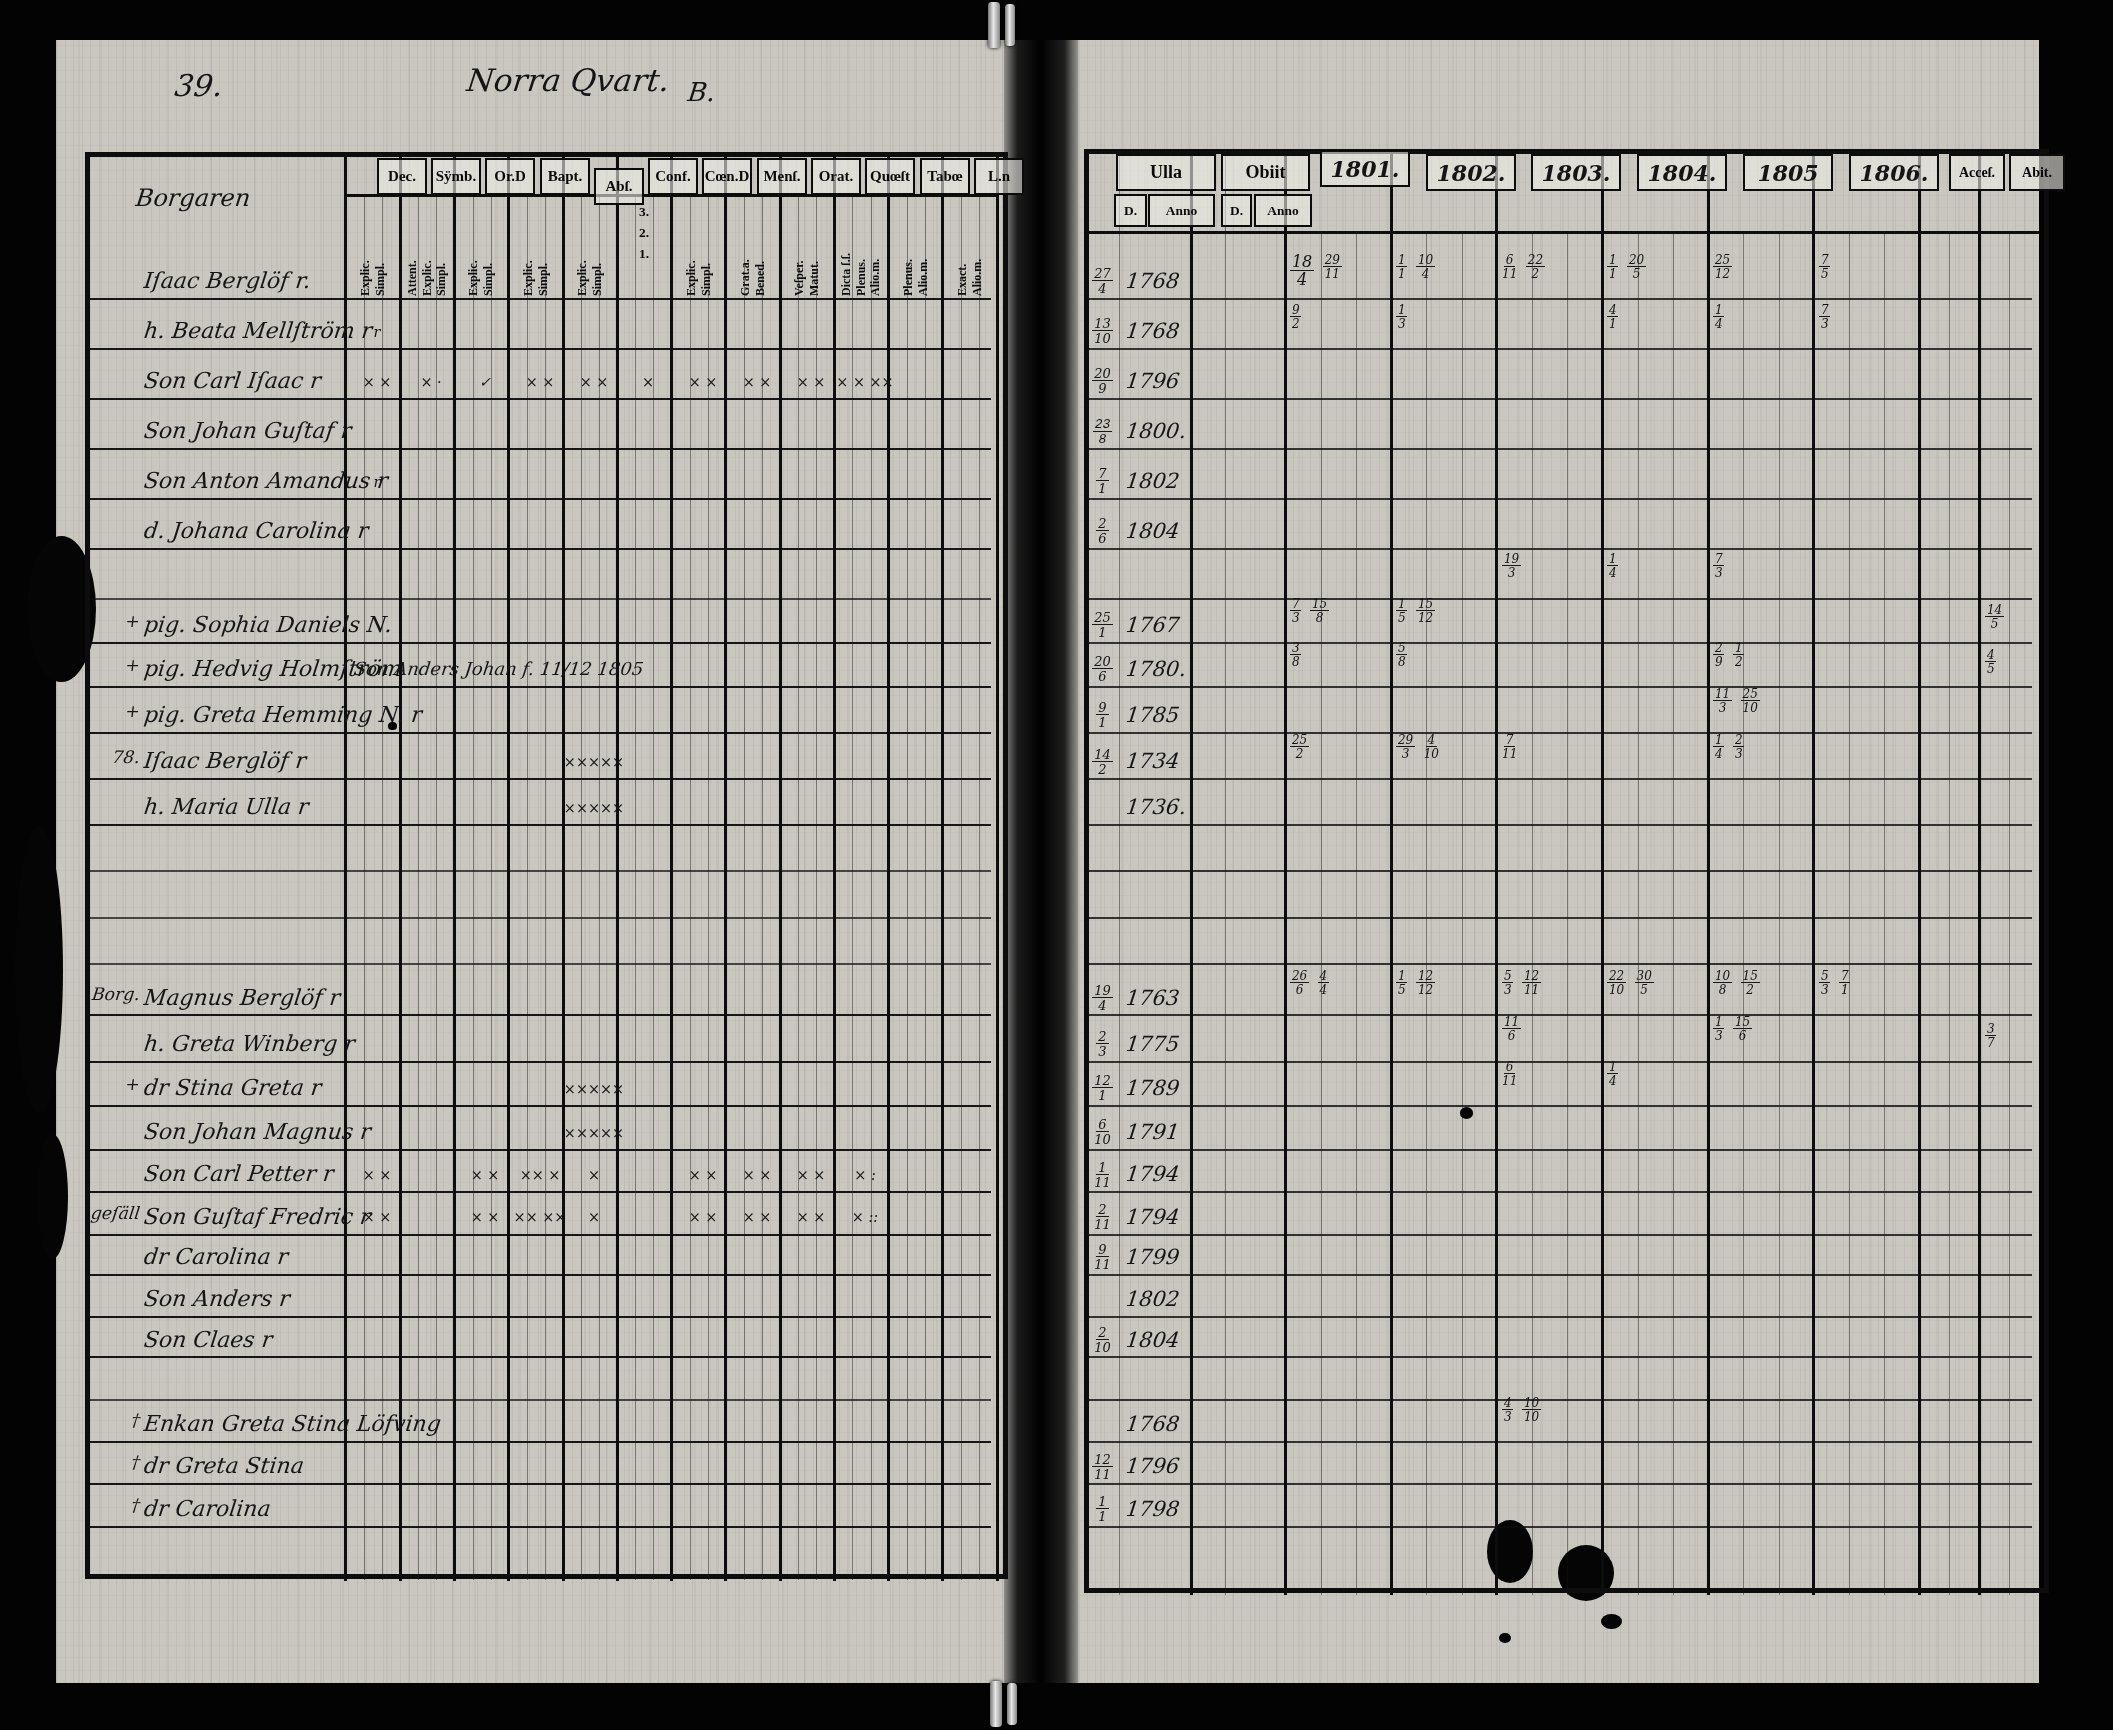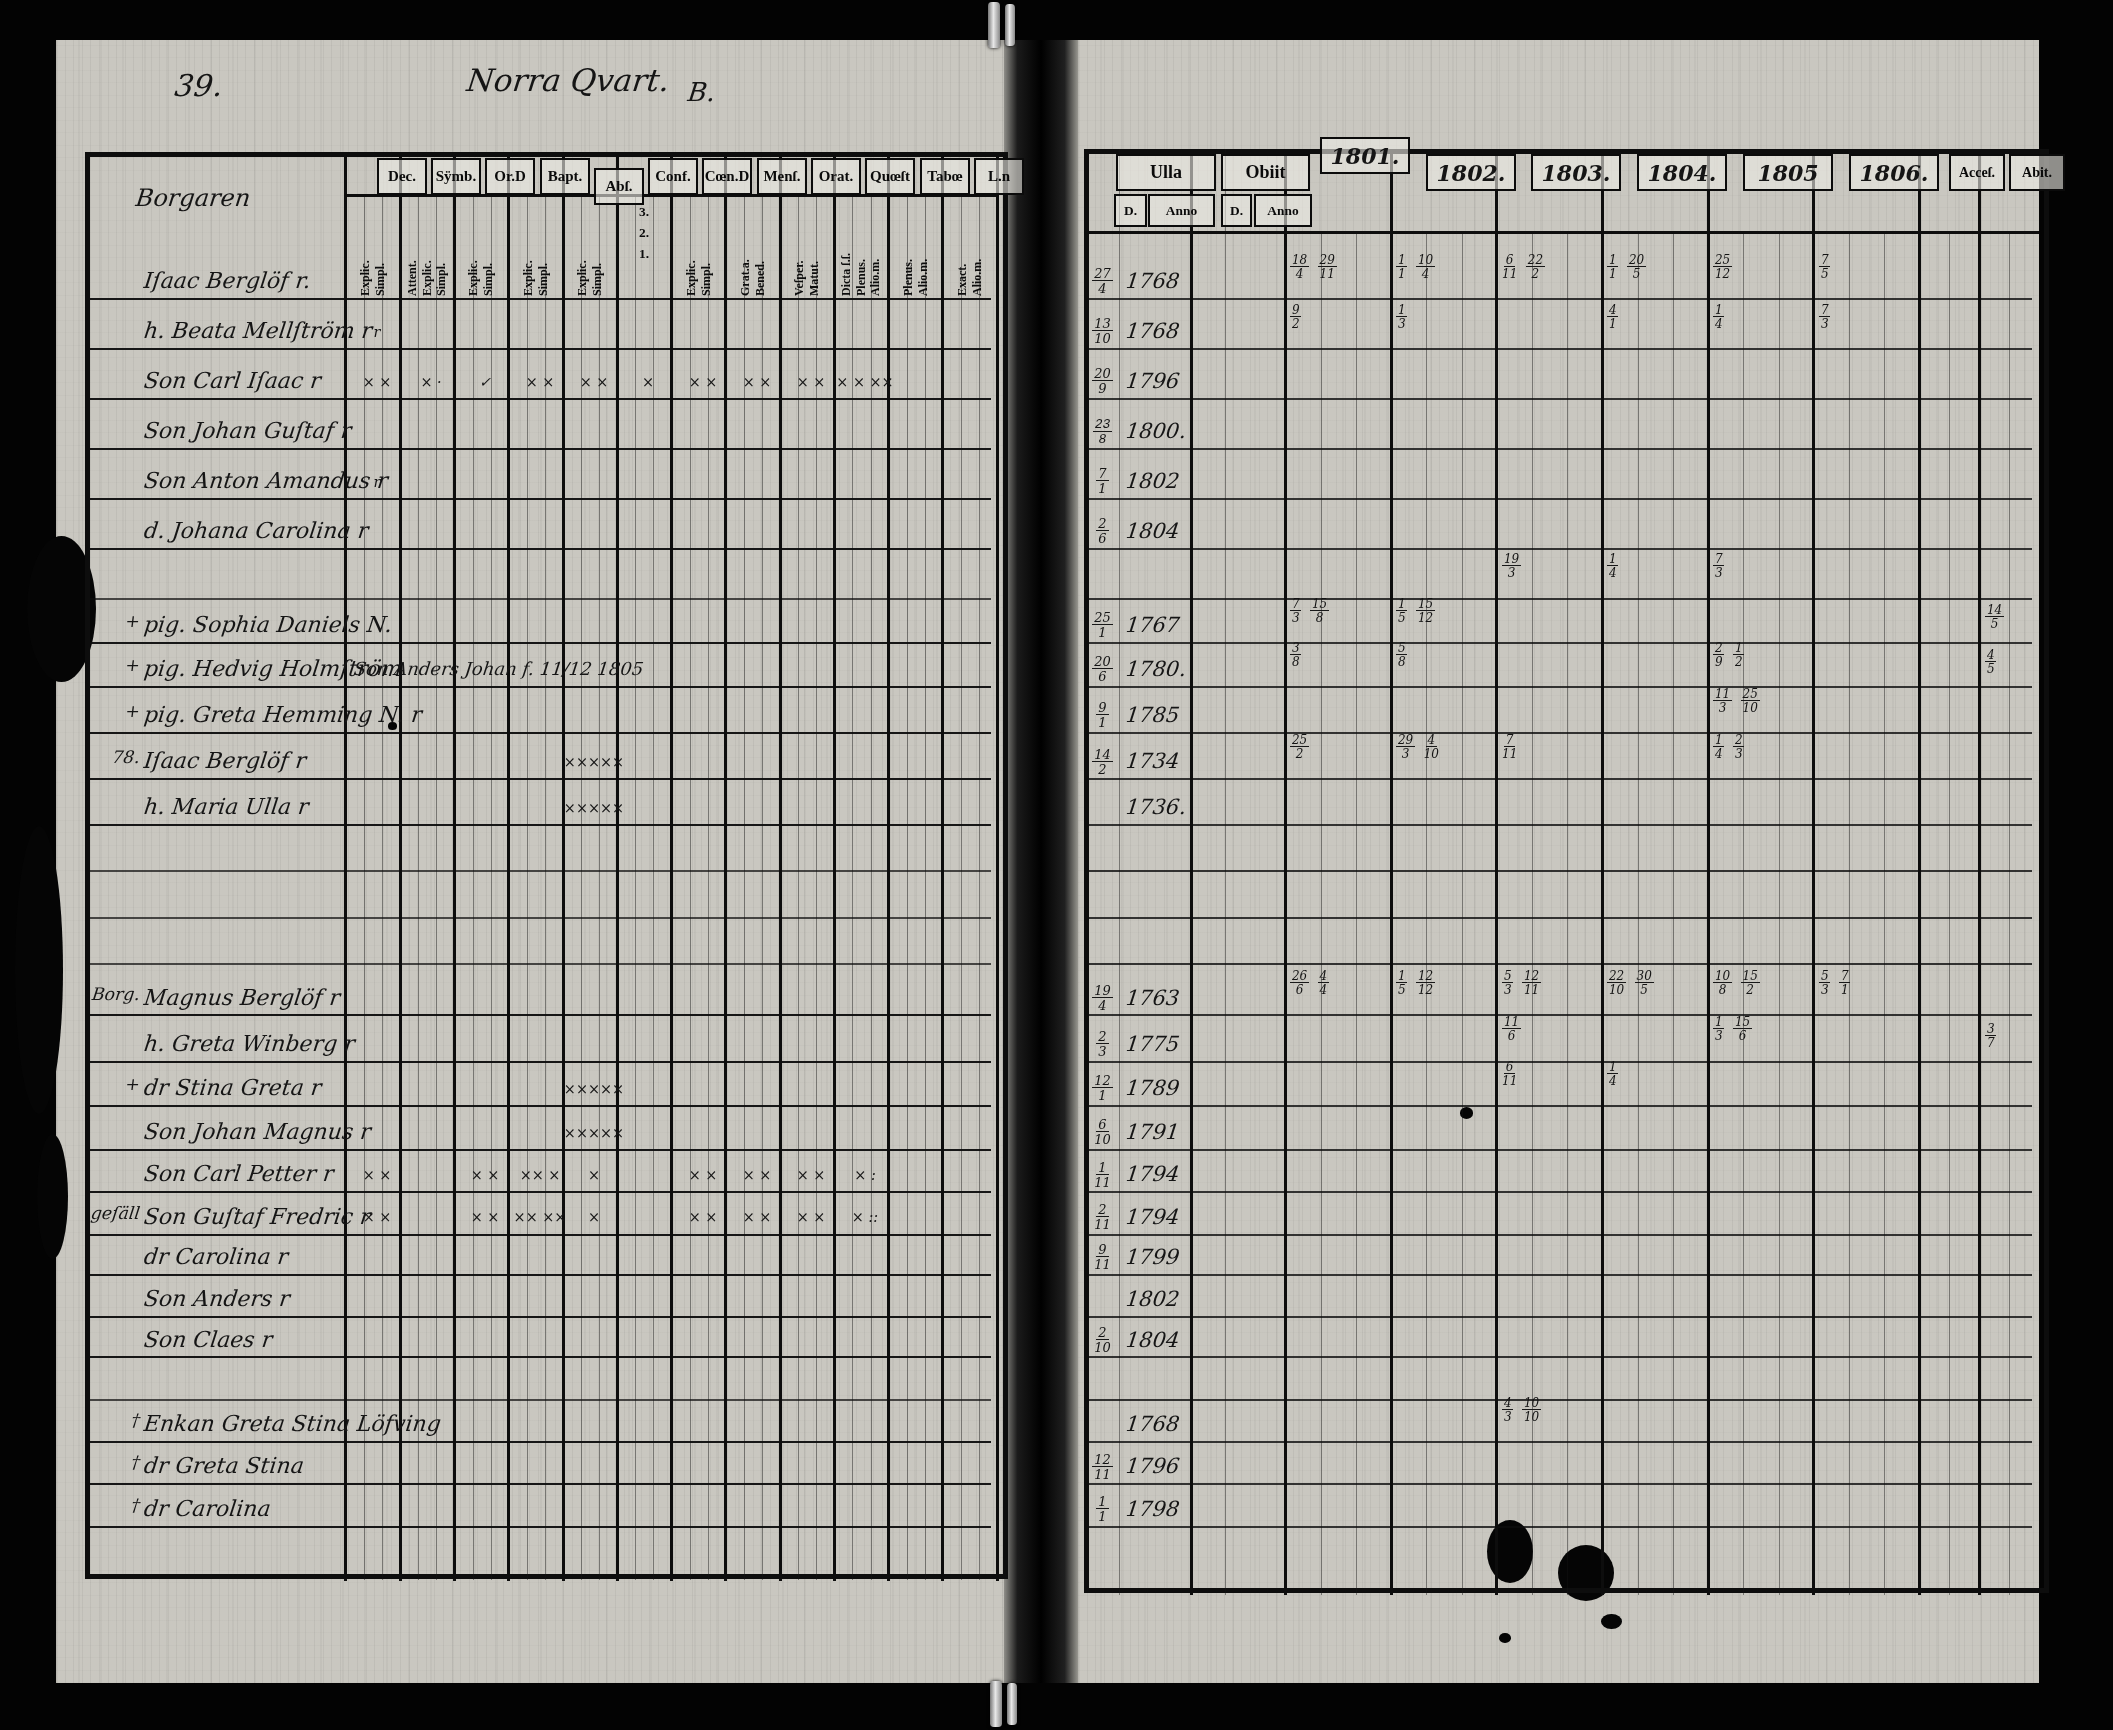--- a/index.html
+++ b/index.html
@@ -195,21 +195,21 @@
     <div class="vline" style="left: 1812px; top: 149px; width: 2.9px; height: 1446px;"></div>
     <div class="hair" style="left: 1849px; top: 231px; width: 1.2px; height: 1364px;"></div>
     <div class="hair" style="left: 1884px; top: 231px; width: 1.2px; height: 1364px;"></div>
     <div class="vline" style="left: 1918px; top: 149px; width: 2.9px; height: 1446px;"></div>
     <div class="vline" style="left: 1978px; top: 149px; width: 2.9px; height: 1446px;"></div>
     <div class="hair" style="left: 1949px; top: 231px; width: 1.2px; height: 1364px;"></div>
     <div class="hair" style="left: 2009px; top: 231px; width: 1.2px; height: 1364px;"></div>
     <div class="hline" style="left: 1084px; top: 231px; width: 955px; height: 2.9px;"></div>
     <div class="chip printed" style="left: 1088px; top: 154px; width: 96px; height: 33px; font-size: 18px;">Ulla</div>
     <div class="chip printed" style="left: 1193px; top: 154px; width: 85px; height: 33px; font-size: 18px;">Obiit</div>
-    <div class="chip" style="left: 1292px; top: 137px; width: 86px; height: 33px; text-align: right;">
+    <div class="chip" style="left: 1292px; top: 150px; width: 86px; height: 33px; text-align: right;">
       <div class="hand" style="position: static; font-size: 22px; font-weight: 700;">1801.</div>
     </div>
     <div class="chip" style="left: 1398px; top: 154px; width: 86px; height: 33px;">
       <div class="hand" style="position: static; font-size: 22px; font-weight: 700;">1802.</div>
     </div>
     <div class="chip" style="left: 1503px; top: 154px; width: 86px; height: 33px;">
       <div class="hand" style="position: static; font-size: 22px; font-weight: 700;">1803.</div>
     </div>
     <div class="chip" style="left: 1609px; top: 154px; width: 86px; height: 33px;">
       <div class="hand" style="position: static; font-size: 22px; font-weight: 700;">1804.</div>
@@ -228,21 +228,21 @@
     <div class="chip printed" style="left: 1226px; top: 194px; width: 54px; height: 29px; font-size: 13.4px;">Anno</div>
     <div class="hline" style="left: 90px; top: 298px; width: 901px; height: 2.3px; opacity: 0.95;"></div>
     <div class="hline" style="left: 1089px; top: 298px; width: 943px; height: 2.1px; opacity: 0.8;"></div>
     <div class="hand slant" style="left: 144px; top: 270px; font-size: 22px; z-index: 4;">Iſaac Berglöf r.</div>
     <div style="position: absolute; left: 1084px; width: 37px; top: 263px; text-align: center;"><div class="frac" style="font-size: 13px;">
         <div class="fa">27</div>
         <div class="fb">4</div>
       </div></div>
     <div class="hand slant" style="left: 1126px; top: 271px; font-size: 21px;">1768</div>
     <div style="position: absolute; left: 1290px; top: 254px; display: flex; gap: 8.6px;">
-      <div class="frac" style="font-size: 12px;">
+      <div class="frac" style="font-size: 16px;">
         <div class="fa">18</div>
         <div class="fb">4</div>
       </div>
       <div class="frac" style="font-size: 12px;">
         <div class="fa">29</div>
         <div class="fb">11</div>
       </div>
     </div>
     <div style="position: absolute; left: 1396px; top: 254px; display: flex; gap: 8.6px;">
       <div class="frac" style="font-size: 12px;">

